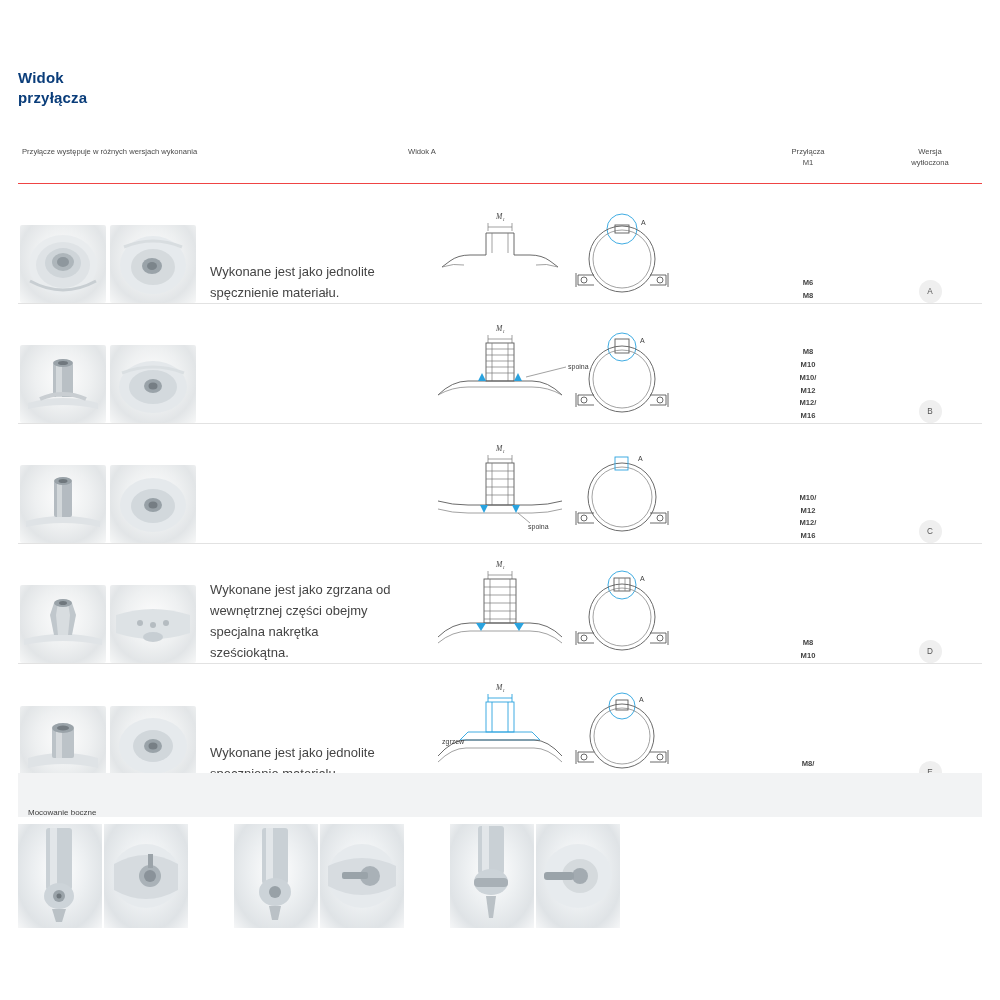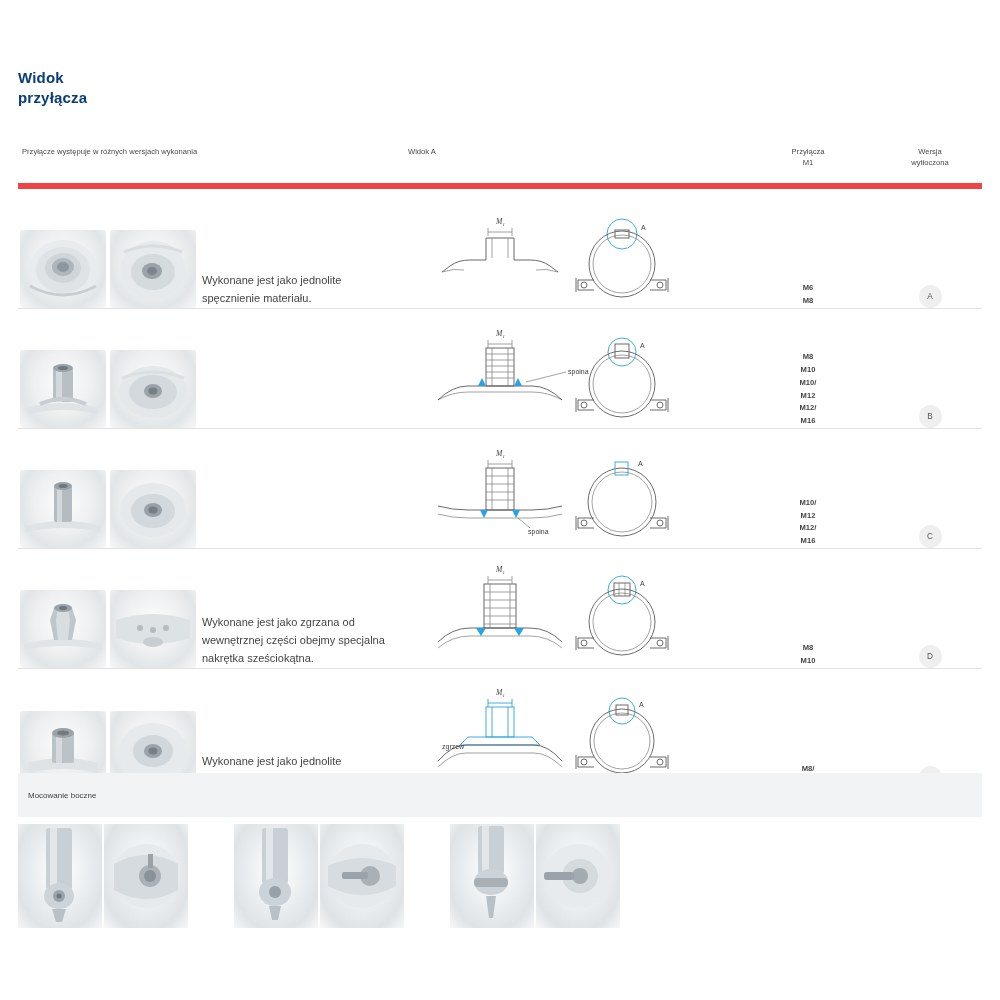--- a/index.html
+++ b/index.html
@@ -25,21 +25,21 @@
 
   .table {
     position: absolute;
     left: 18px; top: 136px;
     width: 964px;
   }
 
   .head-row {
     display: flex;
     align-items: flex-start;
-    border-bottom: 6px solid #ef4444;
+    border-bottom: 1px solid #ef4444;
     padding: 10px 0 14px 0;
   }
   .col-desc   { width: 390px; padding-left: 4px; }
   .col-widok  { width: 330px; }
   .col-m1     { width: 140px; text-align: center; }
   .col-wersja { width: 104px; text-align: center; }
 
   .head-row .h {
     font-size: 7.6px;
     color: #4a4a4a;
@@ -61,24 +61,24 @@
 
   .photos { width: 178px; display: flex; gap: 4px; padding-left: 2px; }
   .photo {
     width: 86px; height: 78px;
     background: radial-gradient(ellipse at 50% 42%, #fdfdfd 0%, #eef0f1 46%, #e2e5e7 72%, #f7f8f8 100%);
     border-radius: 2px;
     position: relative;
     overflow: hidden;
   }
   .desc-text {
-    font-size: 11px;
+    font-size: 13px;
     line-height: 1.62;
     color: #444;
-    padding-left: 6px;
+    padding-left: 14px;
     width: 200px;
   }
 
   .m1-text {
     font-size: 7.6px;
     line-height: 1.68;
     color: #444;
     text-align: center;
   }
 
@@ -89,21 +89,21 @@
     color: #555;
     font-size: 8.2px;
     display: flex; align-items: center; justify-content: center;
   }
 
   .bottom-band {
     position: absolute;
     left: 18px; top: 773px;
     width: 964px; height: 44px;
     background: #f2f3f4;
-    display: flex; align-items: center;
+    display: flex; align-items: flex-end;
   }
   .bottom-band .lbl {
     font-size: 8px; color: #3e3e3e; padding-left: 10px;
   }
 
   .side-photos {
     position: absolute;
     left: 18px; top: 824px;
     width: 964px; height: 108px;
     display: flex;

